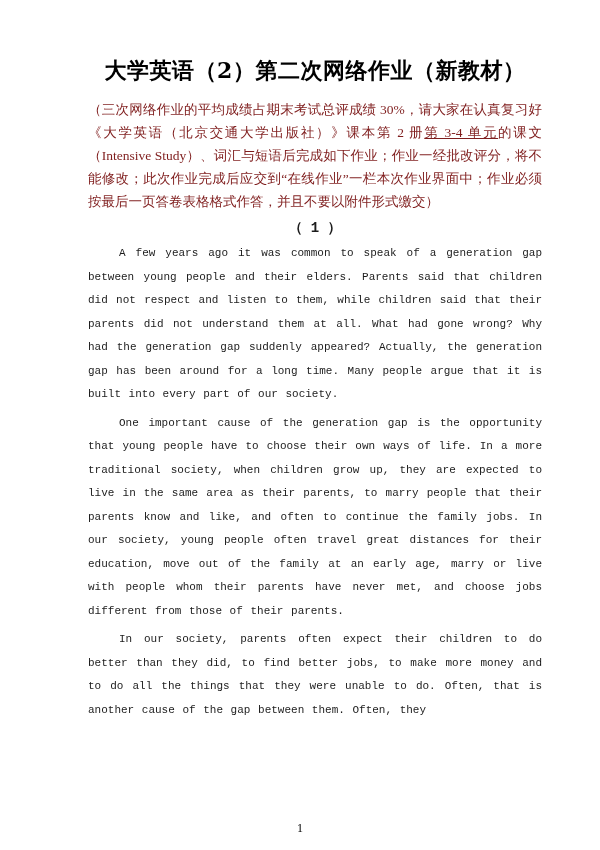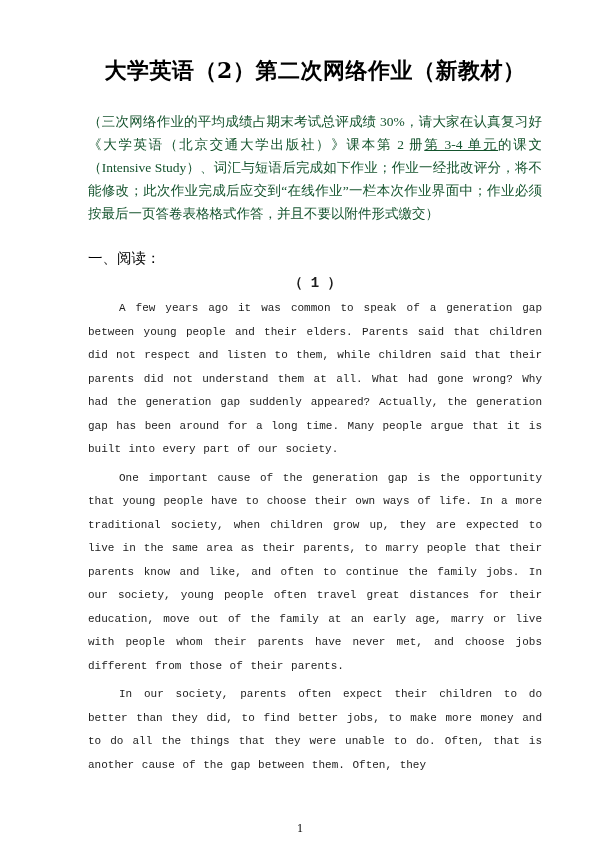--- a/index.html
+++ b/index.html
@@ -20,22 +20,22 @@
   }
   .doc-title {
     font-size: 22px;
     font-weight: bold;
     text-align: center;
     letter-spacing: 0.5px;
     color: #000000;
     font-family: "DejaVu Serif", "Liberation Serif", serif;
   }
   .notice {
-    margin-top: 24px;
-    color: #14532d;
+    margin-top: 12px;
+    color: #7f1d1d;
     font-size: 13.5px;
     line-height: 23px;
     text-align: justify;
     font-family: "Liberation Serif", "DejaVu Serif", serif;
   }
   .notice .u { text-decoration: underline; }
   .section-heading {
     margin-top: 24px;
     font-size: 14.5px;
     color: #000000;
@@ -76,21 +76,20 @@
 <body>
 
 <div class="page">
 
   <h1 class="doc-title">大学英语（2）第二次网络作业（新教材）</h1>
 
   <div class="notice">
     <span>（三次网络作业的平均成绩占期末考试总评成绩 30%，请大家在认真复习好《大学英语（北京交通大学出版社）》课本第 2 册</span><span class="u">第 3-4 单元</span><span>的课文（Intensive Study）、词汇与短语后完成如下作业；作业一经批改评分，将不能修改；此次作业完成后应交到“在线作业”一栏本次作业界面中；作业必须按最后一页答卷表格格式作答，并且不要以附件形式缴交）</span>
   </div>
 
-  <div class="section-heading">一、阅读：</div>
 
   <div class="part-heading">（ 1 ）</div>
 
   <div class="reading-body">
     <p>A few years ago it was common to speak of a generation gap between young people and their elders. Parents said that children did not respect and listen to them, while children said that their parents did not understand them at all. What had gone wrong? Why had the generation gap suddenly appeared? Actually, the generation gap has been around for a long time. Many people argue that it is built into every part of our society.</p>
     <p>One important cause of the generation gap is the opportunity that young people have to choose their own ways of life. In a more traditional society, when children grow up, they are expected to live in the same area as their parents, to marry people that their parents know and like, and often to continue the family jobs. In our society, young people often travel great distances for their education, move out of the family at an early age, marry or live with people whom their parents have never met, and choose jobs different from those of their parents.</p>
     <p>In our society, parents often expect their children to do better than they did, to find better jobs, to make more money and to do all the things that they were unable to do. Often, that is another cause of the gap between them. Often, they</p>
   </div>
 
   <div class="page-number">1</div>

